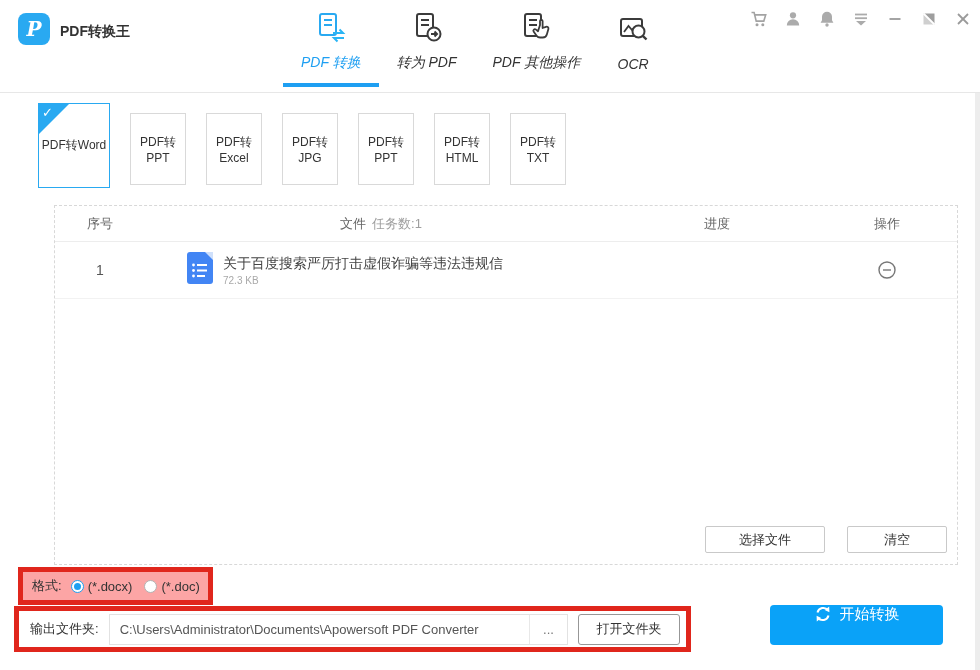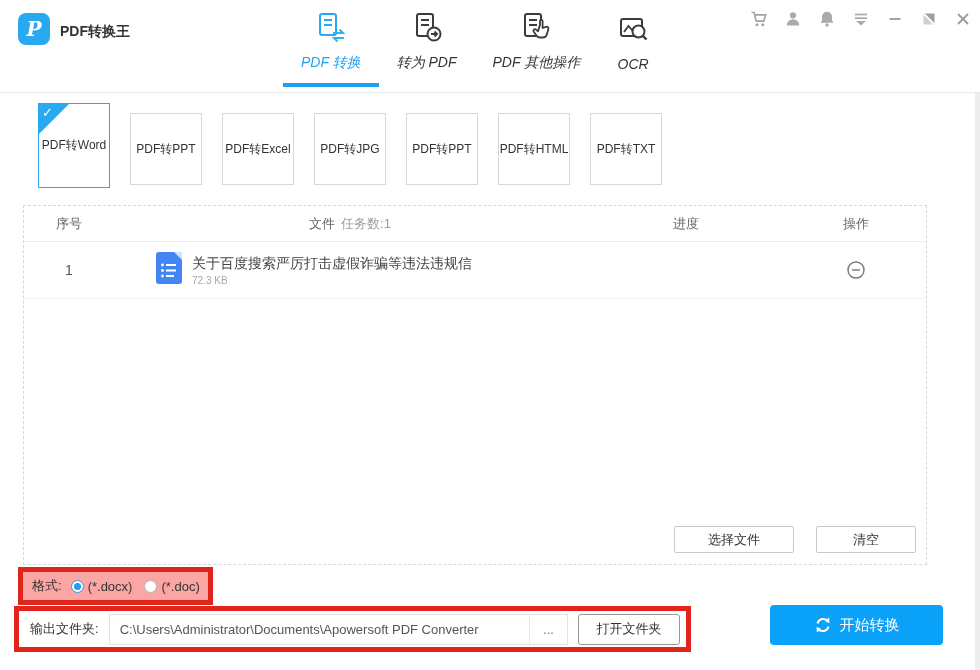--- a/index.html
+++ b/index.html
@@ -23,30 +23,30 @@
   .nav-tab .tab-label { font-size:14px; color:#333; white-space:nowrap;font-style:italic; }
   .nav-tab.active { border-bottom-color:#1e9ff2; }
   .nav-tab.active .tab-label { color:#1e9ff2; }
   .nav-tab svg { display:block; }
 
   .titlebar-icons { position:absolute; right:6px; top:8px; display:flex; align-items:center; gap:12px; }
   .tb-icon { width:22px; height:22px; display:flex; align-items:center; justify-content:center; cursor:pointer; }
 
   
   .cards { position:absolute; left:38px; top:103px; display:flex; gap:20px; align-items:flex-start; }
-  .card { width:72px; height:72px; margin-top:10px; border:1px solid #d9d9d9; background:#fff;
+  .card { width:56px; height:72px; margin-top:10px; border:1px solid #d9d9d9; background:#fff;
           display:flex; align-items:center; justify-content:center;
           font-size:12px; color:#333; cursor:pointer; text-align:center; }
   .card.selected { width:72px; height:85px; margin-top:0; border-color:#29a9f1; position:relative; }
   .corner-check { position:absolute; top:0; left:0; width:0; height:0;
                   border-top:30px solid #29a9f1; border-right:30px solid transparent; }
   .corner-check span { position:absolute; top:-29px; left:3px; color:#fff; font-size:13px; font-weight:bold; }
 
   
-  .table { position:absolute; left:23px; top:205px; width:904px; height:360px;
+  .table { position:absolute; left:54px; top:205px; width:904px; height:360px;
            border:1px dashed #d8d8d8; background:#fff; }
   .thead { display:grid; grid-template-columns:90px 1fr 200px 140px; height:36px; align-items:center;
            border-bottom:1px solid #ededed; font-size:13px; color:#666; }
   .th { text-align:center; }
   .th-file { display:flex; justify-content:center; align-items:center; gap:6px; }
   .th-tasks { color:#9e9e9e; }
   .trow { display:grid; grid-template-columns:90px 1fr 200px 140px; height:57px; align-items:center;
           border-bottom:1px solid #f2f2f2; }
   .td-index { text-align:center; font-size:14px; color:#555; }
   .td-file { display:flex; align-items:center; gap:10px; padding-left:42px; }
@@ -82,21 +82,21 @@
   .path-field { flex:1; height:31px; border:1px solid #e2e2e2; display:flex; align-items:stretch; background:#fff; }
   .path-text { flex:1; display:flex; align-items:center; padding:12px 10px; font-size:13px; color:#555;
                white-space:nowrap; overflow:hidden; cursor:text; }
   .more-btn { width:38px; border-left:1px solid #e8e8e8; display:flex; align-items:center; justify-content:center;
               color:#777; font-size:13px; cursor:pointer; }
   .open-btn { width:102px; height:31px; flex:none; border:1px solid #979797; border-radius:3px; background:#fff;
               font-size:13px; color:#333; display:flex; align-items:center; justify-content:center; cursor:pointer; }
 
   
   .start-btn { position:absolute; left:770px; top:605px; width:173px; height:40px; background:#0aa2f8;
-               border-radius:4px; color:#fff; font-size:15px; display:flex; align-items:center;
+               border-radius:4px; color:#fff; font-size:15px; display:flex; 
                justify-content:center; gap:8px; cursor:pointer; }
 
   .right-strip { position:absolute; right:0; top:93px; width:5px; height:577px; background:#ededed; }
 </style>
 </head>
 <body>
 
 <div class="topbar">
   <div class="logo">
     <span>P</span>

